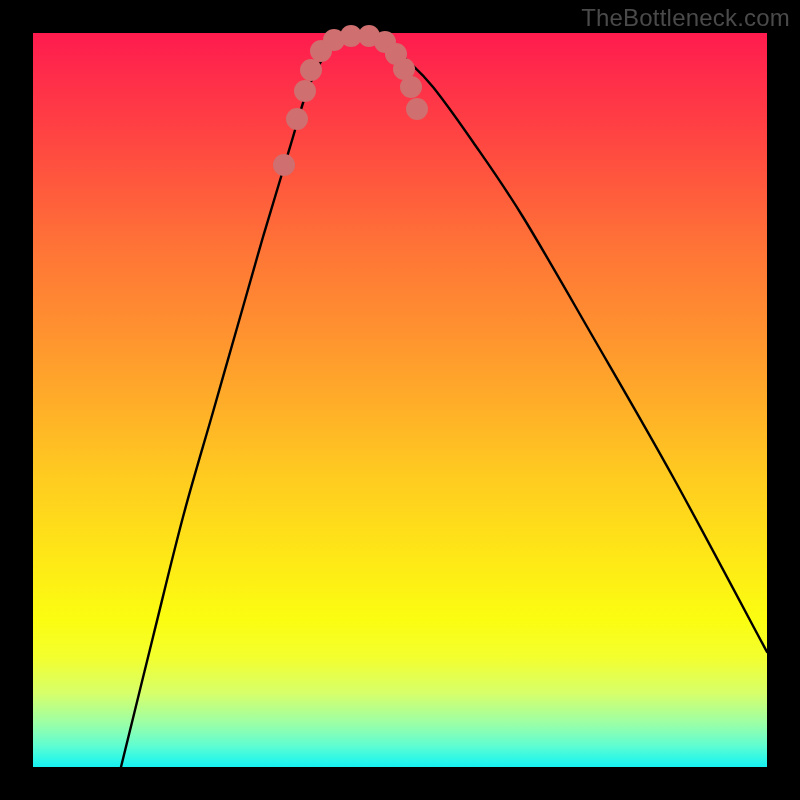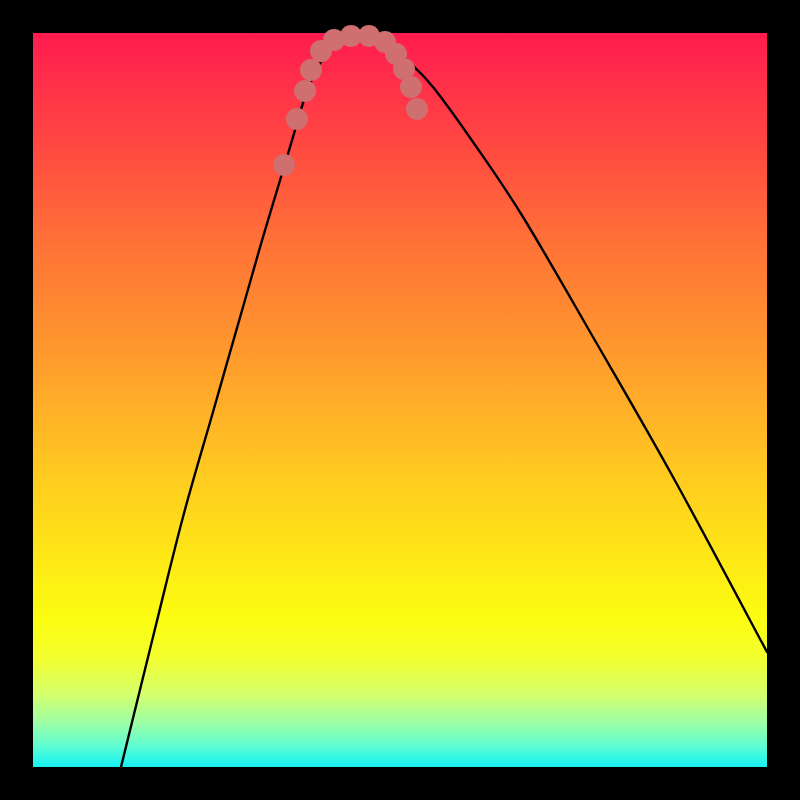--- a/index.html
+++ b/index.html
@@ -61,20 +61,21 @@
     width: 734px;
     height: 734px;
     overflow: visible;
   }
 </style>
 </head>
 <body>
 
 <div class="frame">
 
+  <div class="watermark">TheBottleneck.com</div>
 
   <div class="plot">
     <svg class="curve" viewBox="0 0 734 734" preserveAspectRatio="none">
       <path id="curve-path" fill="none" stroke="#000000" stroke-width="2.4" stroke-linecap="round" d="M 88 734 C 93.33333333333333 712.3333333333334, 109.66666666666667 645.6666666666666, 120 604 C 130.33333333333334 562.3333333333334, 140 521.5, 150 484 C 160 446.5, 170 414, 180 379 C 190 344, 201.66666666666666 303.1666666666667, 210 274 C 218.33333333333334 244.83333333333334, 223.66666666666666 225.66666666666666, 230 204 C 236.33333333333334 182.33333333333334, 243 160.66666666666666, 248 144 C 253 127.33333333333333, 256 117.33333333333333, 260 104 C 264 90.66666666666667, 267.8333333333333 75.66666666666667, 272 64 C 276.1666666666667 52.333333333333336, 280.3333333333333 42.833333333333336, 285 34 C 289.6666666666667 25.166666666666664, 294.5 16.333333333333332, 300 11 C 305.5 5.666666666666667, 311.3333333333333 3.5, 318 2 C 324.6666666666667 0.5, 333.8333333333333 0.5, 340 2 C 346.1666666666667 3.5, 349.1666666666667 6.666666666666667, 355 11 C 360.8333333333333 15.333333333333332, 367.5 20.833333333333332, 375 28 C 382.5 35.166666666666664, 389.1666666666667 40.5, 400 54 C 410.8333333333333 67.5, 425 87.33333333333333, 440 109 C 455 130.66666666666666, 470 151.5, 490 184 C 510 216.5, 535 260.6666666666667, 560 304 C 585 347.3333333333333, 611 391.5, 640 444 C 669 496.5, 718.3333333333334 589.8333333333334, 734 619"></path>
       <g id="marker-group">
           <circle cx="251" cy="132" r="11" fill="#cf6f6f"></circle>
           <circle cx="264" cy="86" r="11" fill="#cf6f6f"></circle>
           <circle cx="272" cy="58" r="11" fill="#cf6f6f"></circle>
           <circle cx="278" cy="37" r="11" fill="#cf6f6f"></circle>
           <circle cx="288" cy="18" r="11" fill="#cf6f6f"></circle>

